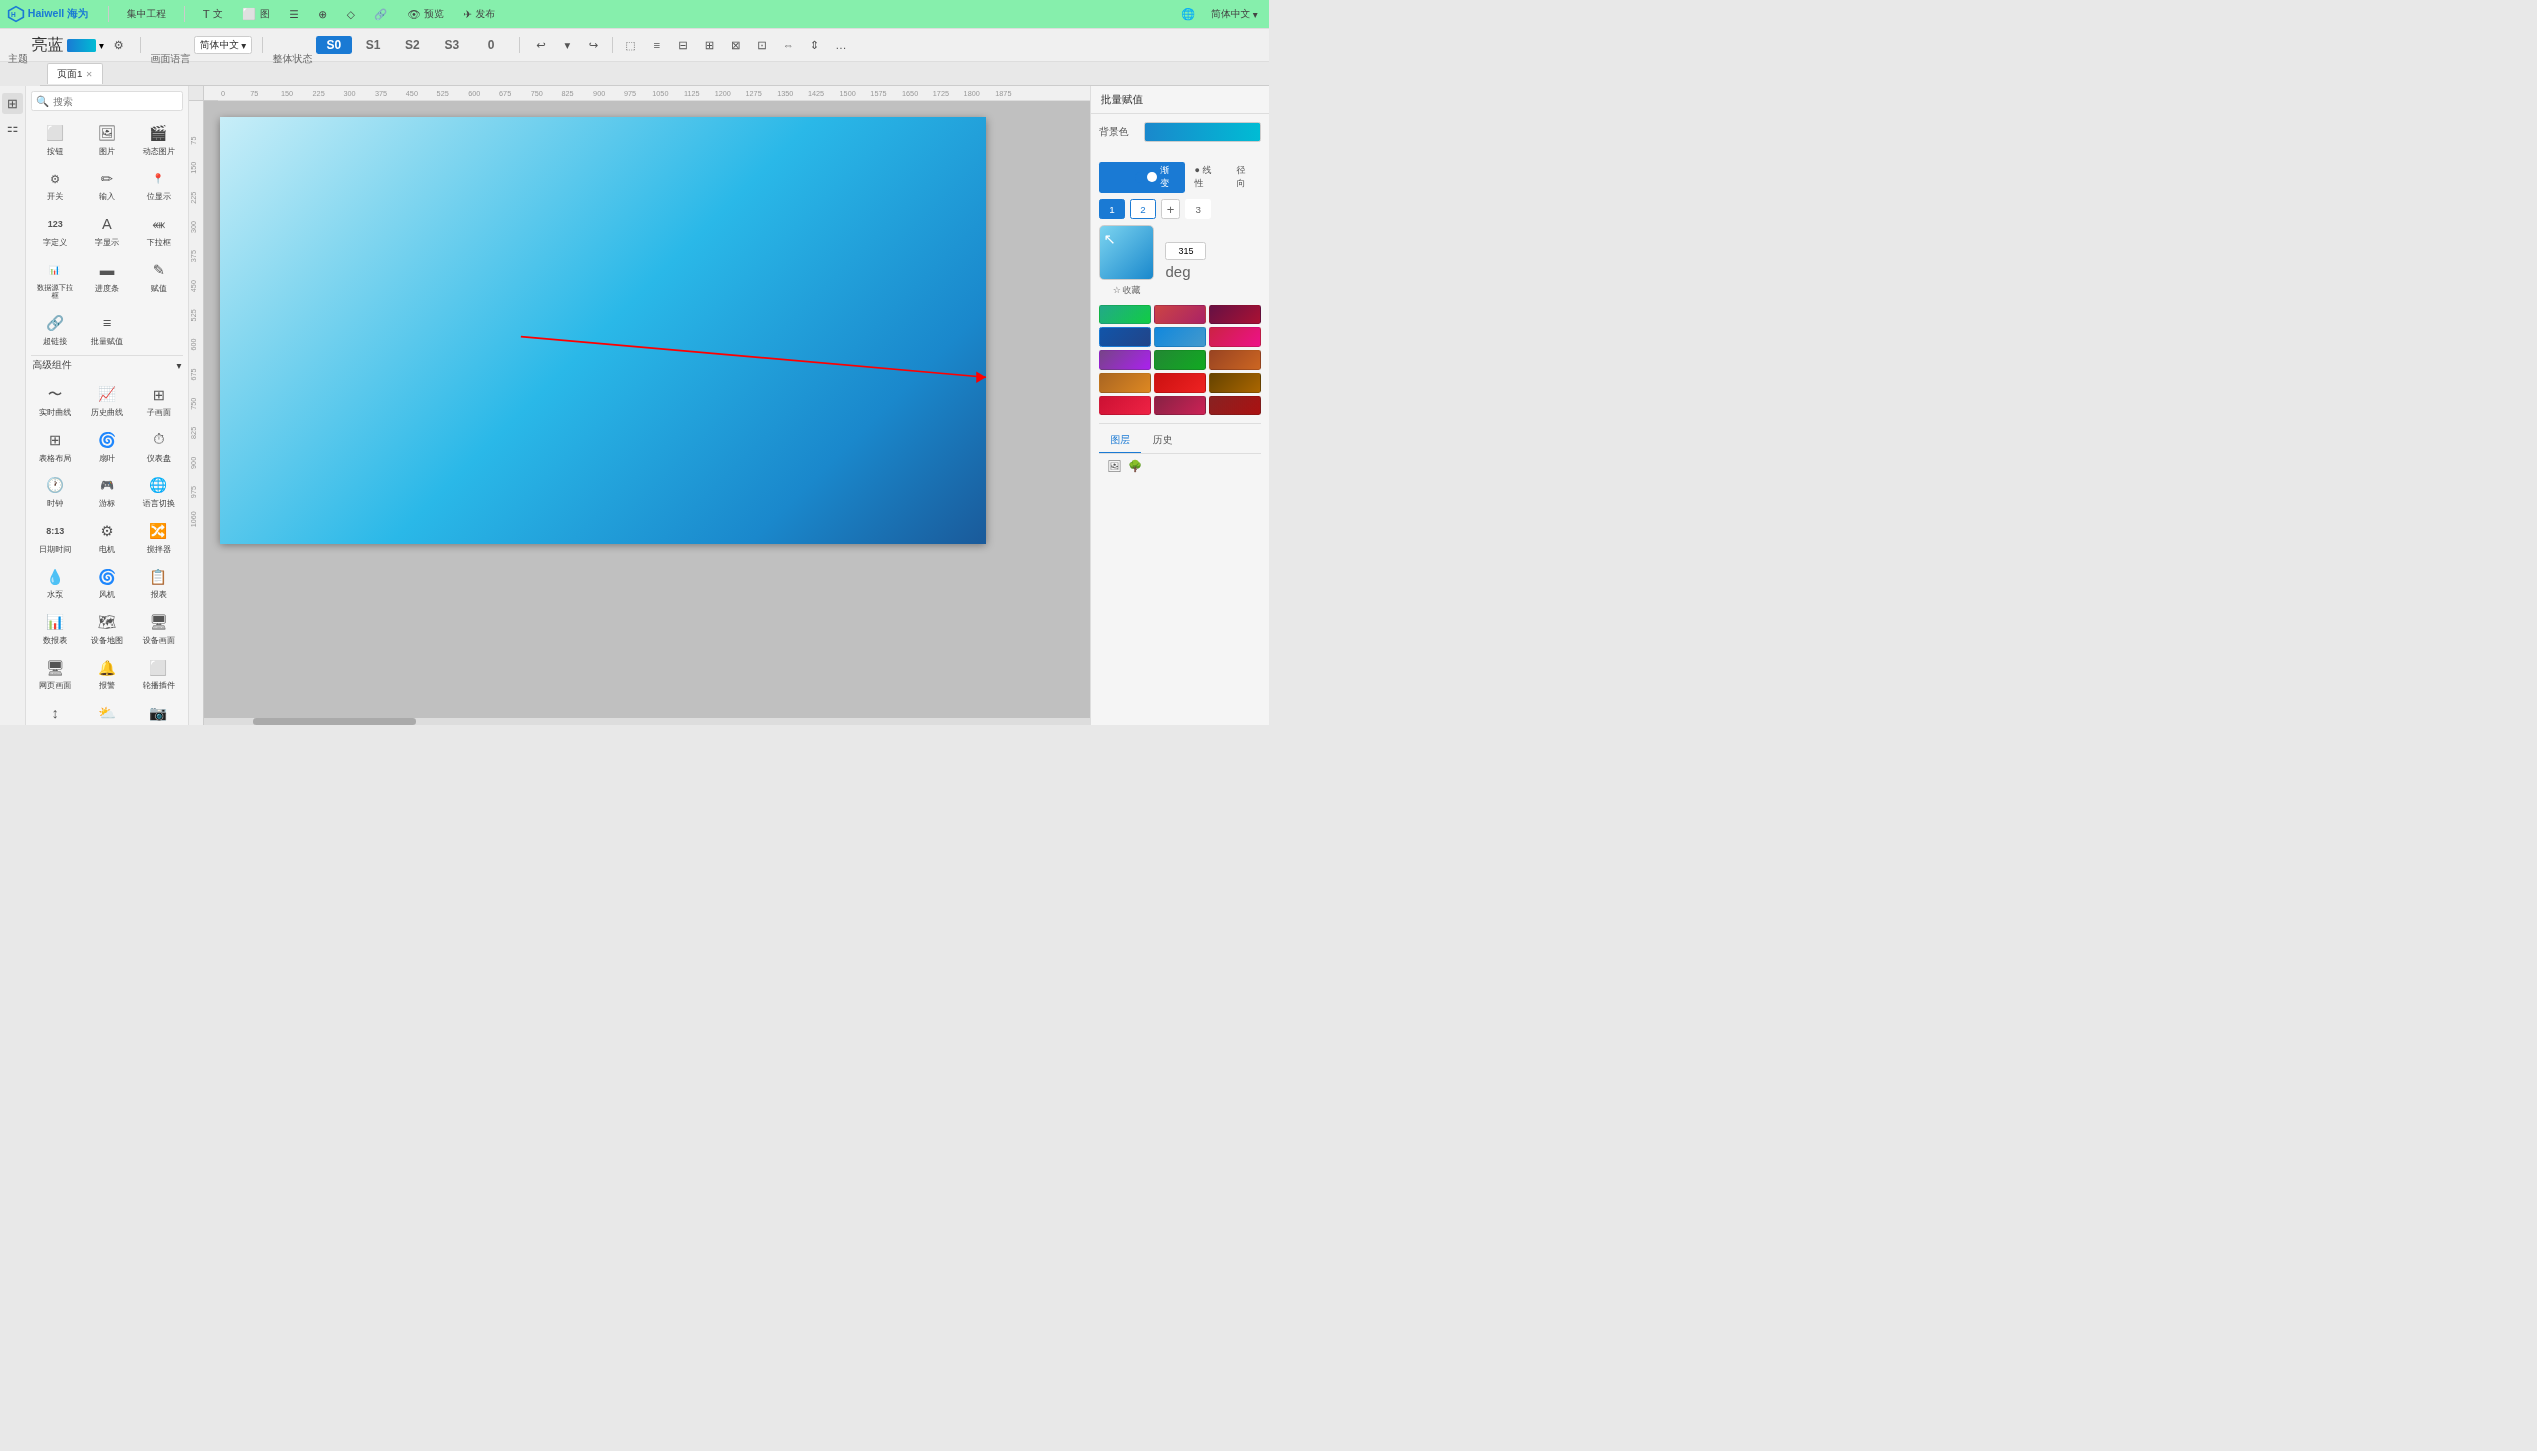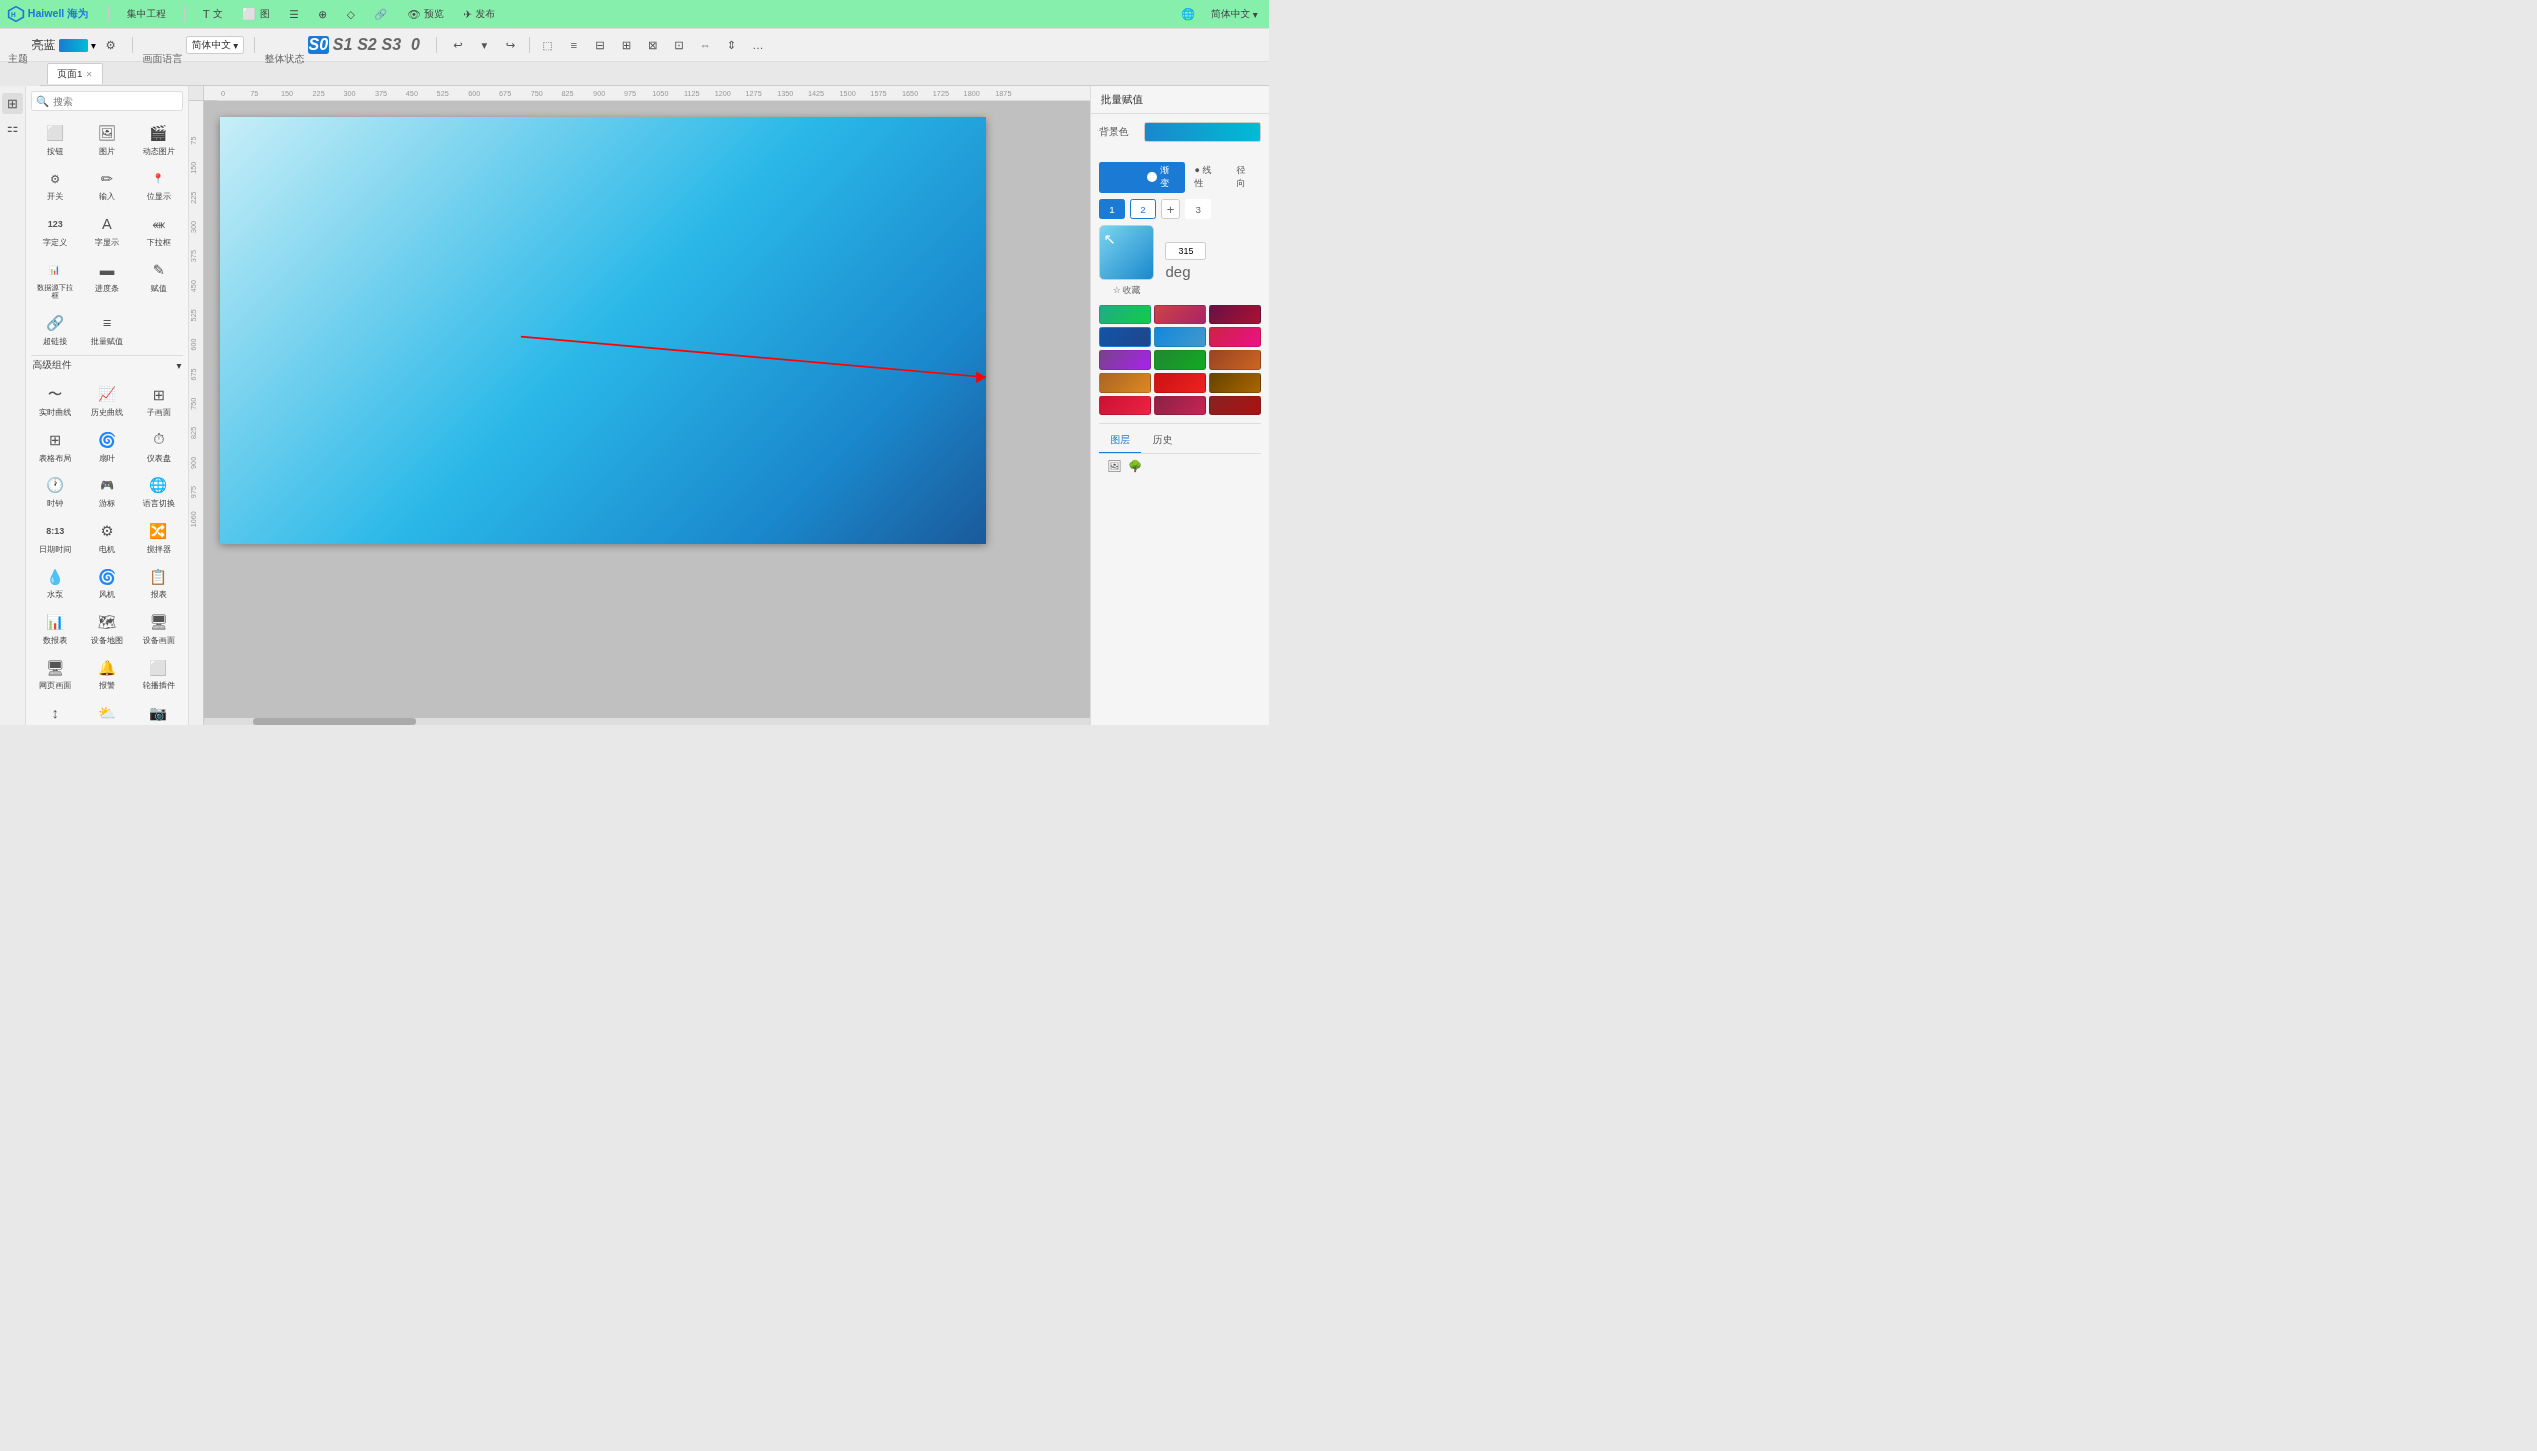--- a/index.html
+++ b/index.html
@@ -21,21 +21,21 @@
     #toolbar {
       display: flex; align-items: center; height: 33px; background: #f0f0f0;
       border-bottom: 0.8px solid #ddd; padding: 0 8.1px; gap: 6.5px;
     }
     .toolbar-group { display: flex; align-items: center; gap: 3.3px; }
     .toolbar-label { color: #666; font-size: 10px; margin-top: 28px; }
     .theme-select { display: flex; align-items: center; gap: 3.3px; cursor: pointer; }
     .theme-color-bar { width: 29px; height: 13px; background: linear-gradient(to right, #1a7ad4, #00bcd4); border-radius: 1.6px; }
     .toolbar-select { display: flex; align-items: center; gap: 2.4px; border: 0.8px solid #ccc; border-radius: 2.4px; padding: 1.6px 4.9px; background: white; cursor: pointer; font-size: 9.8px; color: #333; }
     .toolbar-btn { width: 23px; height: 23px; display: flex; align-items: center; justify-content: center; border-radius: 2.4px; cursor: pointer; font-size: 11.4px; color: #555; }
-    .state-btn { width: 21px; height: 18px; display: flex; align-items: center; justify-content: center; border-radius: 2.4px; cursor: pointer; font-size: 16px; font-weight: bold; font-style: italic; }
+    .state-btn { width: 36px; height: 18px; display: flex; align-items: center; justify-content: center; border-radius: 2.4px; cursor: pointer; font-size: 12px; font-weight: bold; }
     .state-btn.active { background: #1a7ad4; color: white; }
     .state-btn.inactive { background: transparent; color: #666; }
     .divider-v { width: 0.8px; height: 16.3px; background: #ccc; margin: 0 3.3px; }
 
     
     #tabbar {
       display: flex; align-items: center; height: 24.4px; background: #e8e8e8;
       border-bottom: 0.8px solid #ccc; padding: 0 6.5px; margin-left: 40px;
     }
     .tab { display: flex; align-items: center; gap: 3.3px; padding: 3.3px 9.8px; background: white; border: 0.8px solid #ccc; border-bottom: none; border-radius: 2.4px 2.4px 0 0; cursor: pointer; font-size: 9.8px; color: #333; }
@@ -178,21 +178,21 @@
       <span>简体中文</span>
       <span>▾</span>
     </div>
   </div>
 </div>
 
 <div id="toolbar">
   <div class="toolbar-group">
     <span class="toolbar-label">主题</span>
     <div class="theme-select">
-      <span style="font-size:12px; color:#333;">亮蓝</span>
+      <span style="font-size:16px; color:#333;">亮蓝</span>
       <div class="theme-color-bar"></div>
       <span>▾</span>
     </div>
     <div class="toolbar-btn">
       <span>⚙</span>
     </div>
   </div>
   <div class="divider-v"></div>
   <div class="toolbar-group">
     <span class="toolbar-label">画面语言</span>

